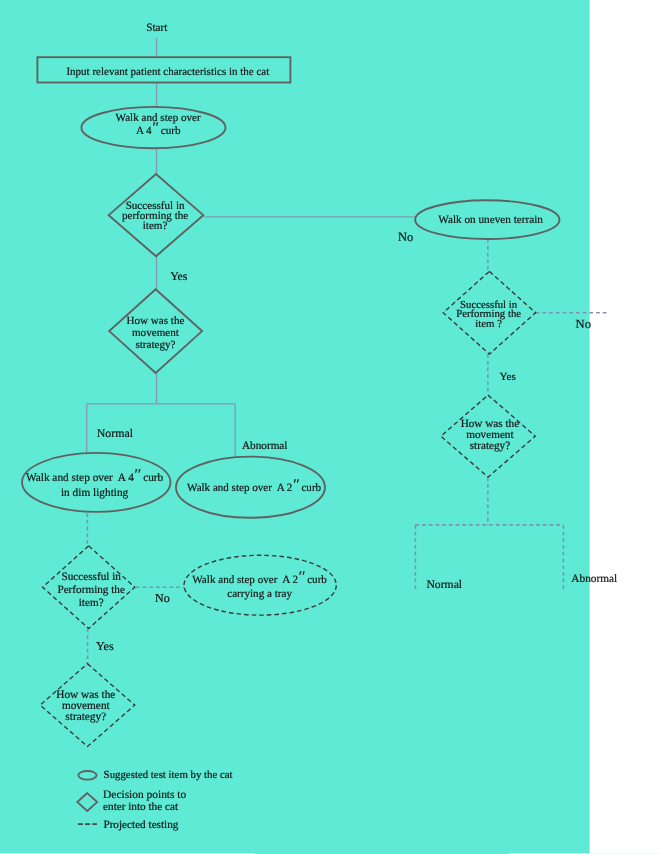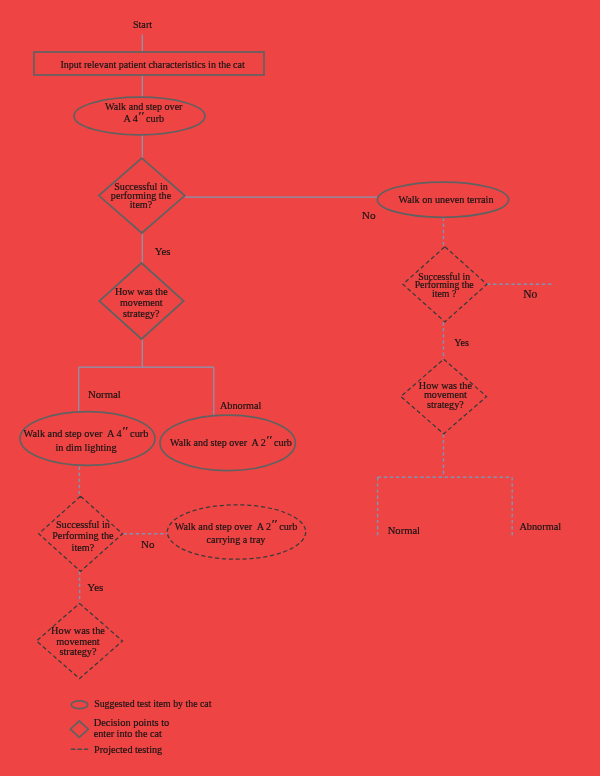--- a/index.html
+++ b/index.html
@@ -1,19 +1,19 @@
 <!DOCTYPE html>
 <html><head>
 <meta charset="utf-8">
 <style>
   html, body { margin:0; padding:0; background:#ffffff; }
   body { width:600px; height:776px; overflow:hidden;
          font-family:"Liberation Serif", serif;
          -webkit-font-smoothing:antialiased; }
-  #root { position:relative; width:600px; height:776px; background:#ef4444; }
+  #root { position:relative; width:536px; height:776px; background:#5eead4; }
   svg#fc { display:block; position:absolute; left:0; top:0; }
   .shape-solid { fill:none; stroke:#616161; stroke-width:1.7; }
   .shape-dashed { fill:none; stroke:#3a3a3a; stroke-width:1.25;
                   stroke-dasharray:4.2 2.7; stroke-linecap:butt; }
   .conn { fill:none; stroke:#8299b5; stroke-width:1.2; }
   .conn-dashed { fill:none; stroke:#7d94b3; stroke-width:1.45;
                  stroke-dasharray:3.4 2.7; stroke-linecap:butt; }
   .legend-dash { fill:none; stroke:#4a4a4a; stroke-width:1.45;
                  stroke-dasharray:4.6 1.9; stroke-linecap:butt; }
   text { fill:#141414; font-family:"Liberation Serif", serif; white-space:pre;

